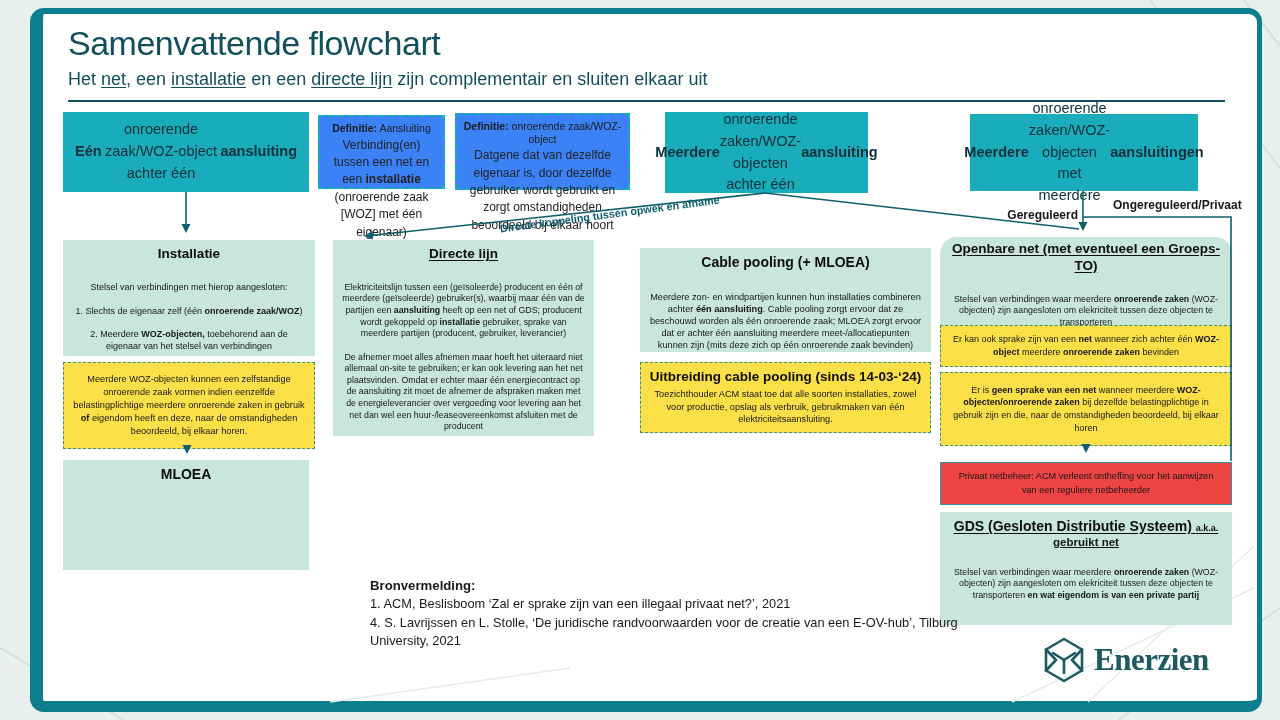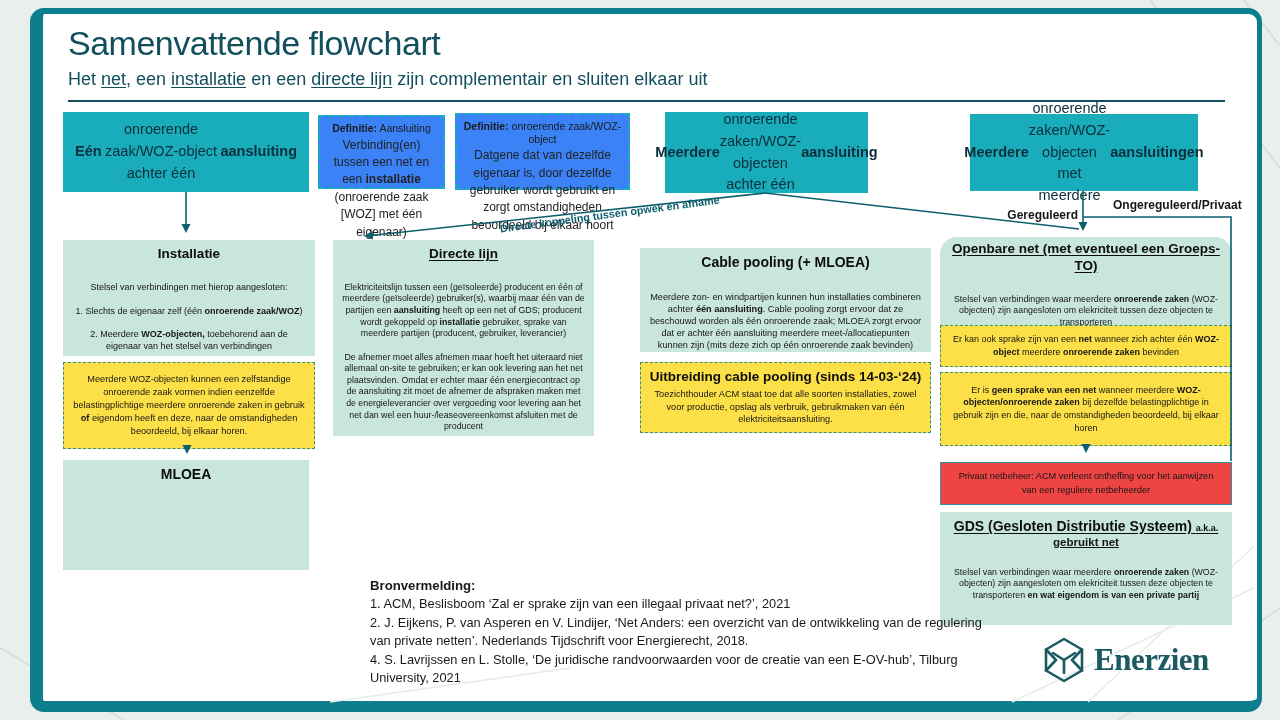--- a/index.html
+++ b/index.html
@@ -153,21 +153,20 @@
 
 <div class="abs mint" style="left:940px;top:512px;width:292px;height:113px;">
   <div class="bt un" style="font-size:14px;margin-bottom:0;"><span>GDS (Gesloten Distributie Systeem)</span> <span class="gds-aka">a.k.a.</span></div>
   <div class="gds-sub" style="text-decoration:underline;margin-bottom:2px;">gebruikt net</div>
   <div class="bb" style="font-size:8.8px;">Stelsel van verbindingen waar meerdere <b>onroerende zaken</b> (WOZ-objecten) zijn aangesloten om elekriciteit tussen deze objecten te transporteren <b>en wat eigendom is van een private partij</b></div>
 </div>
 
 <div class="abs sources" style="left:340px;top:576px;width:612px;margin-left:30px;">
   <div class="st">Bronvermelding:</div>
   <div>1. ACM, Beslisboom ‘Zal er sprake zijn van een illegaal privaat net?’, 2021</div>
-  <div>2. J. Eijkens, P. van Asperen en V. Lindijer, ‘Net Anders: een overzicht van de ontwikkeling van de regulering van private netten’. Nederlands Tijdschrift voor Energierecht, 2018.</div>
   <div>4. S. Lavrijssen en L. Stolle, ‘De juridische randvoorwaarden voor de creatie van een E-OV-hub’, Tilburg University, 2021</div>
 </div>
 
 <div class="abs logo" style="left:1043px;top:637px;">
   <svg width="42" height="46" viewBox="0 0 42 46">
     <g fill="none" stroke="#1b5a62" stroke-width="2.6" stroke-linejoin="round" stroke-linecap="round">
       <polygon points="21,2 39,12.5 39,33.5 21,44 3,33.5 3,12.5"></polygon>
       <polyline points="21,23 21,36"></polyline>
       <line x1="21" y1="23" x2="10" y2="16"></line>
       <line x1="21" y1="23" x2="32" y2="16"></line>

